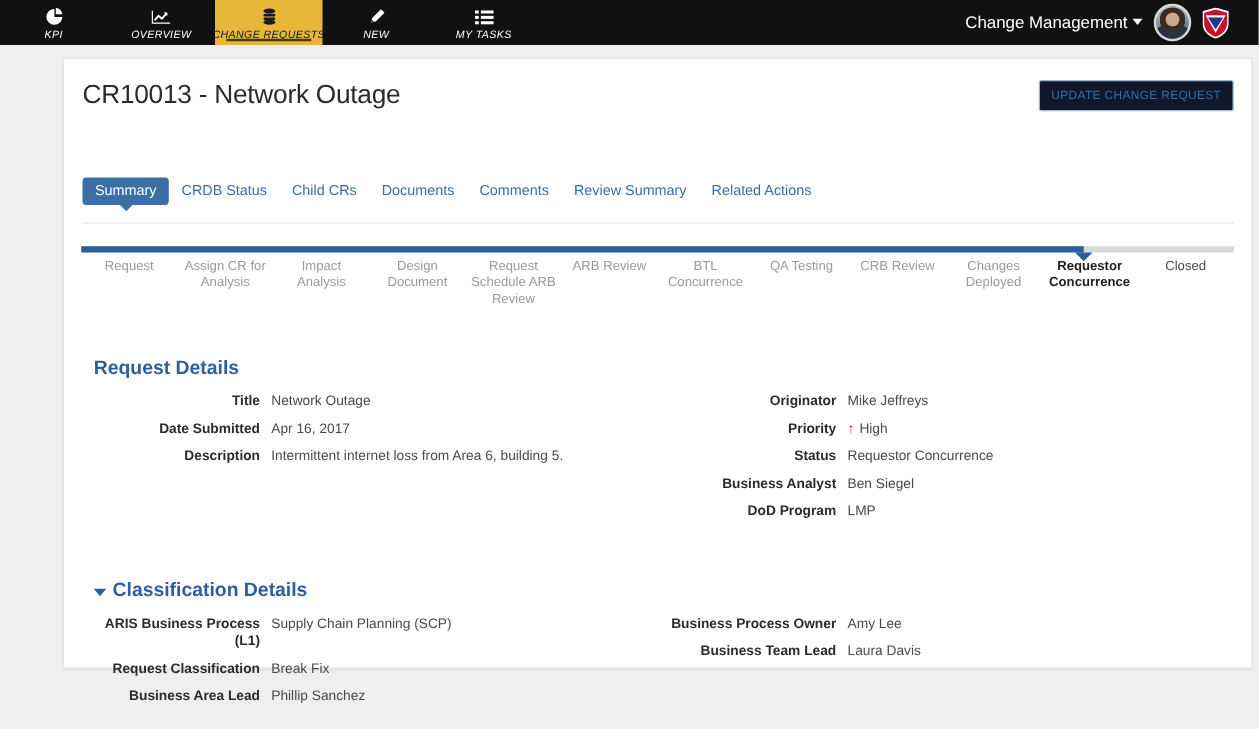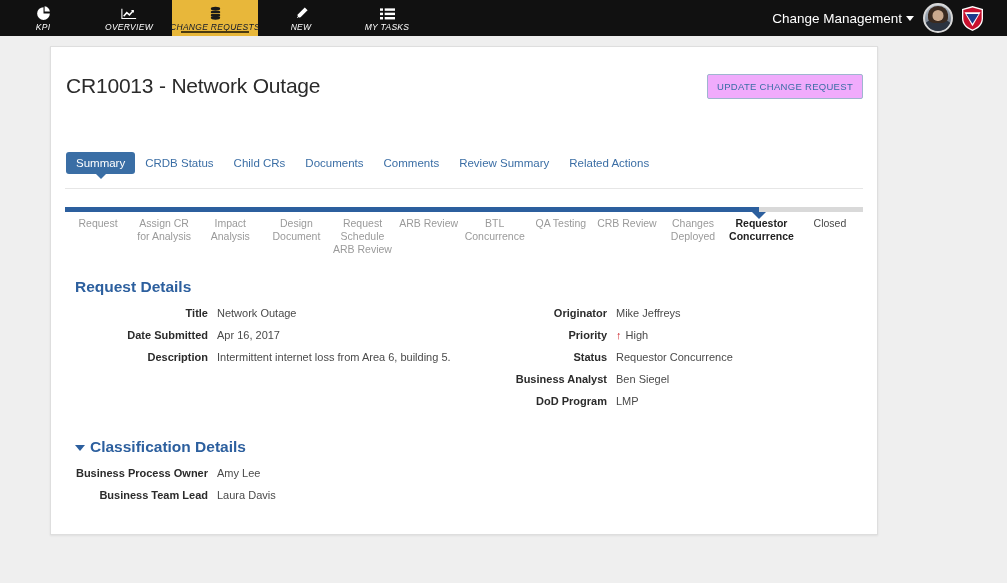--- a/index.html
+++ b/index.html
@@ -106,26 +106,26 @@
   }
   .shield {
     width: 21px; height: 25px;
     flex: 0 0 auto;
   }
 
   
   .page { height: 547px; padding: 10px 0 0 0; }
   .card {
     margin-left: 50px;
-    width: 828px;
+    width: 952px;
     height: 489px;
     background: #ffffff;
     border: 1px solid #dedede;
     box-shadow: 0 1px 2px rgba(0,0,0,.07);
-    padding: 24px 14px 0 14px;
+    padding: 14px 14px 0 14px;
   }
 
   .page-title {
     font-size: 21px;
     color: #2b2b2b;
     font-weight: 400;
     margin: 3px 0 9px 1px;
     letter-spacing: -.2px;
   }
 
@@ -202,21 +202,21 @@
     line-height: 13px;
     color: #9a9a9a;
     padding: 0 3px;
     cursor: pointer;
   }
   .step.done { color: #9a9a9a; }
   .step.current { color: #222222; font-weight: bold; }
   .step.future { color: #4a4a4a; }
 
   
-  .section { margin-top: 22px; }
+  .section { margin-top: 40px; }
   .section-head {
     font-size: 15.5px;
     font-weight: bold;
     color: #2c5f9e;
     margin-left: 10px;
     display: flex;
     align-items: center;
     gap: 4px;
   }
   .collapse-chevron {
@@ -260,21 +260,21 @@
     color: #cc2027;
     font-weight: bold;
     margin-right: 4px;
   }
 
   
   .update-btn {
     position: absolute;
     right: 0; top: 0;
     border: 1px solid #9fb6cf;
-    background: #f0abfc;
+    background: #0f172a;
     color: #3a6ea5;
     font-size: 9.5px;
     letter-spacing: .3px;
     padding: 6px 9px;
     cursor: pointer;
     font-family: "Liberation Sans", sans-serif;
     border-radius: 2px;
     white-space: nowrap;
   }
   .titlerow { position: relative; }
@@ -447,20 +447,34 @@
           </div>
       </div>
     </div>
 
     <div class="section">
       <div class="section-head">
         <span class="collapse-chevron"></span>
         <span>Classification Details</span>
       </div>
       <div class="cols">
+        <div class="col" id="cdLeft">
+            <div class="frow">
+              <div class="flabel">ARIS Business Process (L1)</div>
+              <div class="fvalue">Supply Chain Planning (SCP)</div>
+            </div>
+            <div class="frow">
+              <div class="flabel">Request Classification</div>
+              <div class="fvalue">Break Fix</div>
+            </div>
+            <div class="frow">
+              <div class="flabel">Business Area Lead</div>
+              <div class="fvalue">Phillip Sanchez</div>
+            </div>
+          </div>
         <div class="col" id="cdRight">
             <div class="frow">
               <div class="flabel">Business Process Owner</div>
               <div class="fvalue">Amy Lee</div>
             </div>
             <div class="frow">
               <div class="flabel">Business Team Lead</div>
               <div class="fvalue">Laura Davis</div>
             </div>
           </div>

